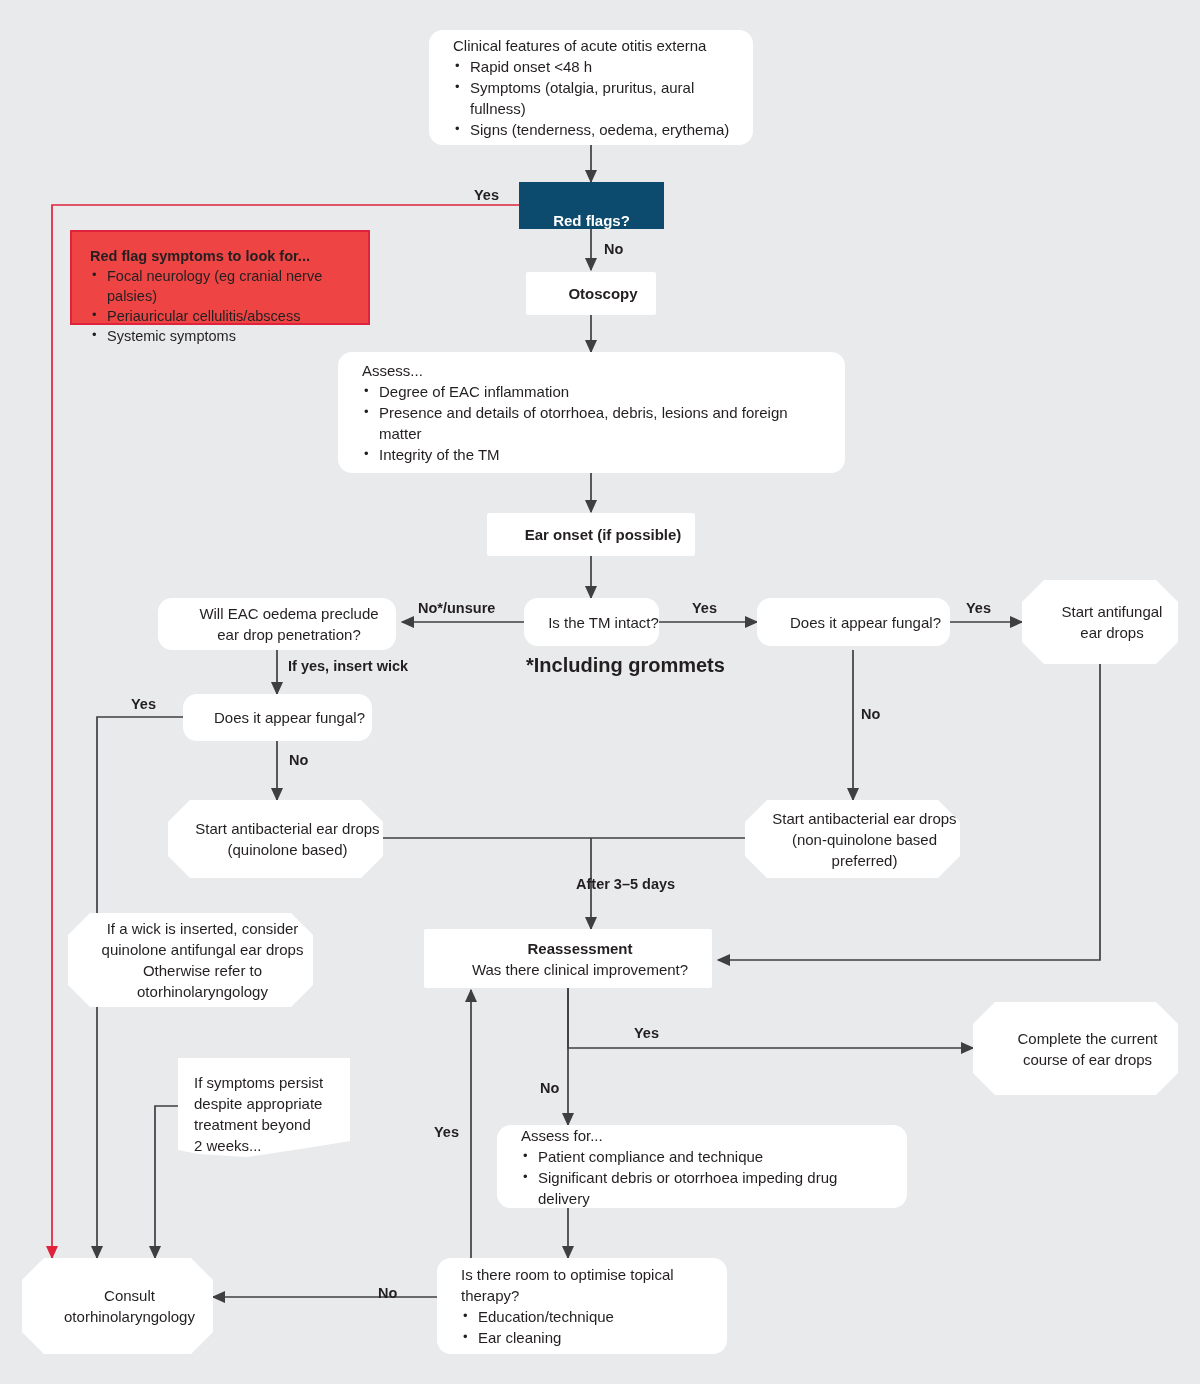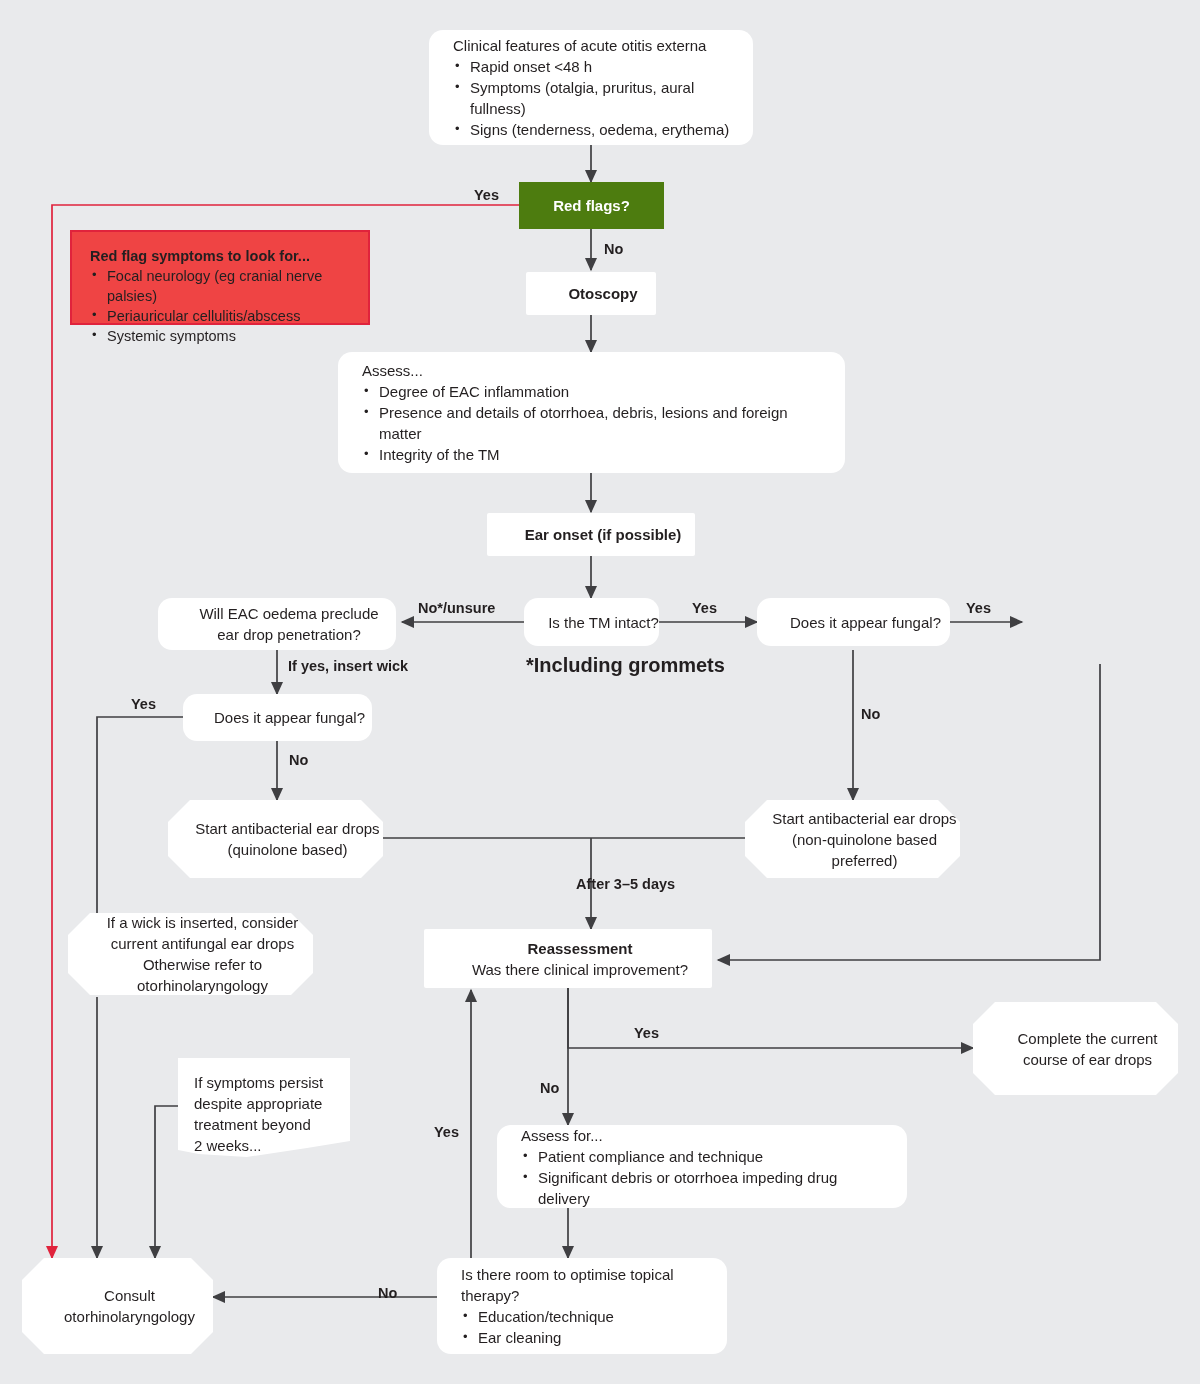--- a/index.html
+++ b/index.html
@@ -23,22 +23,22 @@
   .t14{font-size:14.5px;line-height:20px;}
   .t15{font-size:15px;line-height:21px;padding-left:24px;}
   .bold{font-weight:bold;}
 
   .oct{position:absolute;background:#fff;color:#231f20;
        display:flex;flex-direction:column;justify-content:center;
        align-items:center;text-align:center;box-sizing:border-box;
        -webkit-clip-path:polygon(22px 0,calc(100% - 22px) 0,100% 22px,100% calc(100% - 22px),calc(100% - 22px) 100%,22px 100%,0 calc(100% - 22px),0 22px);
        clip-path:polygon(22px 0,calc(100% - 22px) 0,100% 22px,100% calc(100% - 22px),calc(100% - 22px) 100%,22px 100%,0 calc(100% - 22px),0 22px);}
 
-  .redbox{position:absolute;background:#4d7c0f;color:#fff;
-          display:flex;align-items:center;justify-content:center;
+  .redbox{position:absolute;background:#0c4a6e;color:#fff;
+          display:flex;align-items:flex-end;justify-content:center;
           font-weight:bold;font-size:15px;}
 
   .redlegend{position:absolute;background:#ef4444;border:2px solid #e0233c;
              box-sizing:border-box;padding:14px 18px;color:#231f20;}
 
   .note{position:absolute;background:#fff;color:#231f20;box-sizing:border-box;
         padding:14px 16px 26px 16px;
         -webkit-clip-path:polygon(0 0,100% 0,100% 83%,75% 90%,40% 99%,12% 96%,0 92%);
         clip-path:polygon(0 0,100% 0,100% 83%,75% 90%,40% 99%,12% 96%,0 92%);}
 
@@ -168,43 +168,47 @@
     <span>ear drop penetration?</span>
   </div>
   <div class="elabel" style="left:288px;top:658px;">If yes, insert wick</div>
 
   <div class="node rnd ctr t15" style="left:757px;top:598px;width:193px;height:48px;">
     <span>Does it appear fungal?</span>
   </div>
   <div class="elabel" style="left:966px;top:600px;">Yes</div>
   <div class="elabel" style="left:861px;top:706px;">No</div>
 
+  <div class="oct t15" style="left:1022px;top:580px;width:156px;height:84px;">
+    <span>Start antifungal</span>
+    <span>ear drops</span>
+  </div>
 
   <div class="node rnd ctr t15" style="left:183px;top:694px;width:189px;height:47px;">
     <span>Does it appear fungal?</span>
   </div>
   <div class="elabel" style="left:131px;top:696px;">Yes</div>
   <div class="elabel" style="left:289px;top:752px;">No</div>
 
   <div class="oct t15" style="left:168px;top:800px;width:215px;height:78px;">
     <span>Start antibacterial ear drops</span>
     <span>(quinolone based)</span>
   </div>
 
   <div class="oct t15" style="left:745px;top:800px;width:215px;height:78px;">
     <span>Start antibacterial ear drops</span>
     <span>(non-quinolone based</span>
     <span>preferred)</span>
   </div>
 
   <div class="elabel" style="left:576px;top:876px;">After 3–5 days</div>
 
-  <div class="oct t15" style="left:68px;top:913px;width:245px;height:82px;">
+  <div class="oct t15" style="left:68px;top:913px;width:245px;height:94px;">
     <span>If a wick is inserted, consider</span>
-    <span>current antifungal ear drops</span>
+    <span>quinolone antifungal ear drops</span>
     <span>Otherwise refer to</span>
     <span>otorhinolaryngology</span>
   </div>
 
   <div class="node sq ctr t15" style="left:424px;top:929px;width:288px;height:59px;">
     <span class="bold">Reassessment</span>
     <span>Was there clinical improvement?</span>
   </div>
   <div class="elabel" style="left:634px;top:1025px;">Yes</div>
   <div class="elabel" style="left:540px;top:1080px;">No</div>

